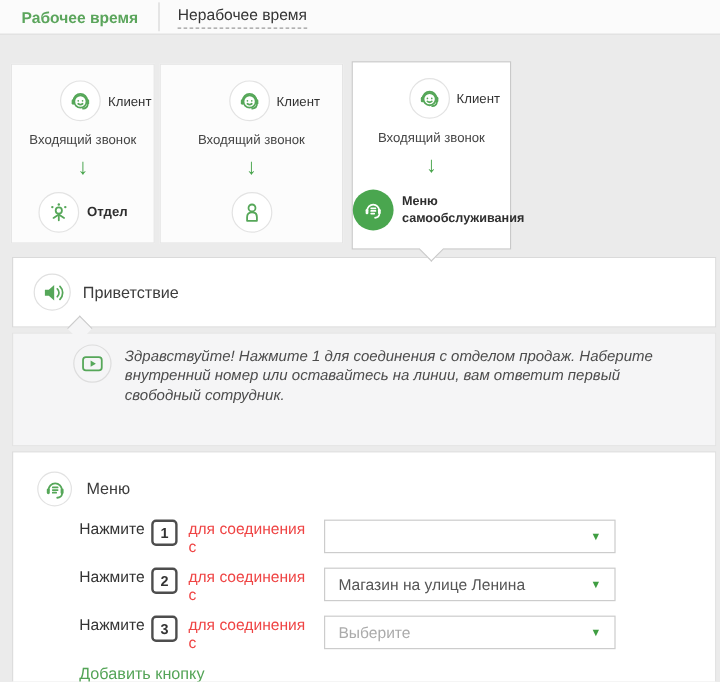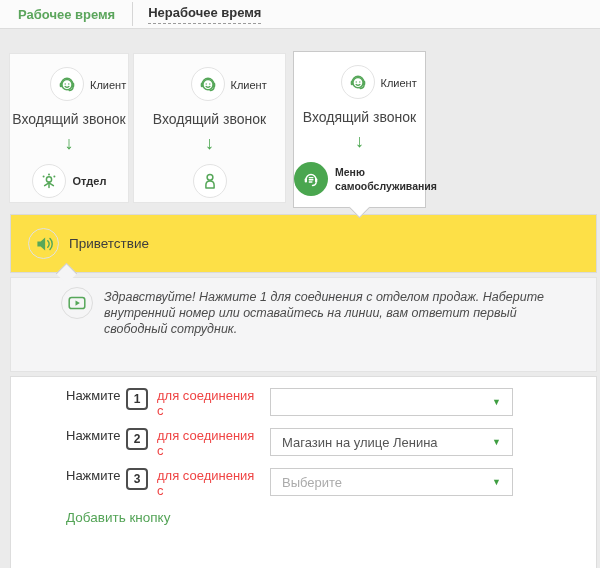--- a/index.html
+++ b/index.html
@@ -12,21 +12,21 @@
   }
 
   
   .topbar {
     position:absolute; left:0; top:0; width:600px; height:29px;
     background:#fbfbfb; border-bottom:1px solid #dcdcdc;
     display:flex; align-items:center;
   }
   .tab-work { margin-left:18px; color:#5ba55c; font-weight:bold; font-size:13px; cursor:pointer; }
   .topbar-div { width:1px; height:24px; background:#d6d6d6; margin:0 15px 0 17px; }
-  .tab-nonwork { color:#333; font-weight:bold; font-size:13px;
+  .tab-nonwork { color:#333; font-weight:normal; font-size:13px;
     border-bottom:1px dashed #9b9b9b; padding-bottom:3px; cursor:pointer; }
 
   
   .card {
     position:absolute; top:53px; height:150px;
     background:#fcfcfc; border:1px solid #e5e5e5;
     display:flex; flex-direction:column; align-items:center;
     cursor:pointer;
   }
   .card1 { left:9px;   width:120px; }
@@ -43,31 +43,31 @@
   .circ {
     width:34px; height:34px; border-radius:50%;
     background:#fff; border:1px solid #e3e3e3;
     display:flex; align-items:center; justify-content:center; flex:none;
   }
   .client-row .circ { position:absolute; left:calc(50% - 19px); top:0; }
   .client-label {
     position:absolute; left:calc(50% + 21px); top:50%; transform:translateY(-50%);
     font-size:11px; color:#333; white-space:nowrap;
   }
-  .incoming { margin-top:9px; font-size:14px; color:#454545; }
+  .incoming { margin-top:9px; font-size:11px; color:#454545; }
   .arrow-down { margin-top:7px; color:#47a44b; font-size:18px; font-weight:bold; line-height:1; }
   .target-row { margin-top:12px; display:flex; align-items:center; gap:7px; }
   .target-label { font-size:11px; font-weight:bold; color:#2e2e2e; white-space:nowrap; }
   .card3 .target-label { white-space:normal; width:90px; font-size:10.5px; line-height:1.35; }
   .circ-green { background:#4aa64f; border:none; }
 
   
   .greet-bar {
     position:absolute; left:10px; top:214px; width:587px; height:59px;
-    background:#fde047; border:1px solid #dadada; z-index:1;
+    background:#ffffff; border:1px solid #dadada; z-index:1;
   }
   .greet-bar .circ31 { position:absolute; left:17px; top:13px; width:31px; height:31px;
     border:1px solid #e0e0e0; border-radius:50%;
     display:flex; align-items:center; justify-content:center; }
   .greet-bar .bar-title { position:absolute; left:58px; top:21px; font-size:13.5px; color:#3d3d3d; }
   .notch-up {
     position:absolute; left:48px; bottom:-9px; width:15px; height:15px;
     background:#f5f5f6; border-top:1px solid #cbcbcb; border-left:1px solid #cbcbcb;
     transform:rotate(45deg); z-index:3;
   }
@@ -241,20 +241,32 @@
       <svg width="30" height="30" viewBox="0 0 30 30">
         <rect class="st" x="7.2" y="9.6" width="15.6" height="11" rx="2.4"></rect>
         <path class="stf" d="M13.5 12.5 l4.4 2.6 -4.4 2.6 z"></path>
       </svg>
     </span>
     <div class="gtext">Здравствуйте! Нажмите 1 для соединения с отделом продаж. Наберите внутренний номер или оставайтесь на линии, вам ответит первый свободный сотрудник.</div>
   </div>
 </div>
 
 <div class="menu-panel">
+  <div class="menu-head">
+    <span class="circ29">
+      <svg width="24" height="24" viewBox="0 0 24 24">
+        <path class="st" d="M6.4 12.4 a5.6 5.6 0 0 1 11.2 0"></path>
+        <rect class="stf" x="5" y="11" width="2.5" height="4.8" rx="1.2"></rect>
+        <rect class="stf" x="16.5" y="11" width="2.5" height="4.8" rx="1.2"></rect>
+        <path class="st" d="M10 10.2 h4 M10 12.4 h4 M10 14.6 h2.8" stroke-width="1.1"></path>
+        <path class="st" d="M17.7 15.8 q-0.5 2.8 -4 3"></path>
+      </svg>
+    </span>
+    <span class="menu-title">Меню</span>
+  </div>
 
   <div class="menu-rows">
     <div class="mrow">
       <span class="press">Нажмите</span>
       <span class="keybox">1</span>
       <span class="connect">для соединения с</span>
       <span class="dd">
         <span class="dd-caret">▼</span>
       </span>
     </div>

